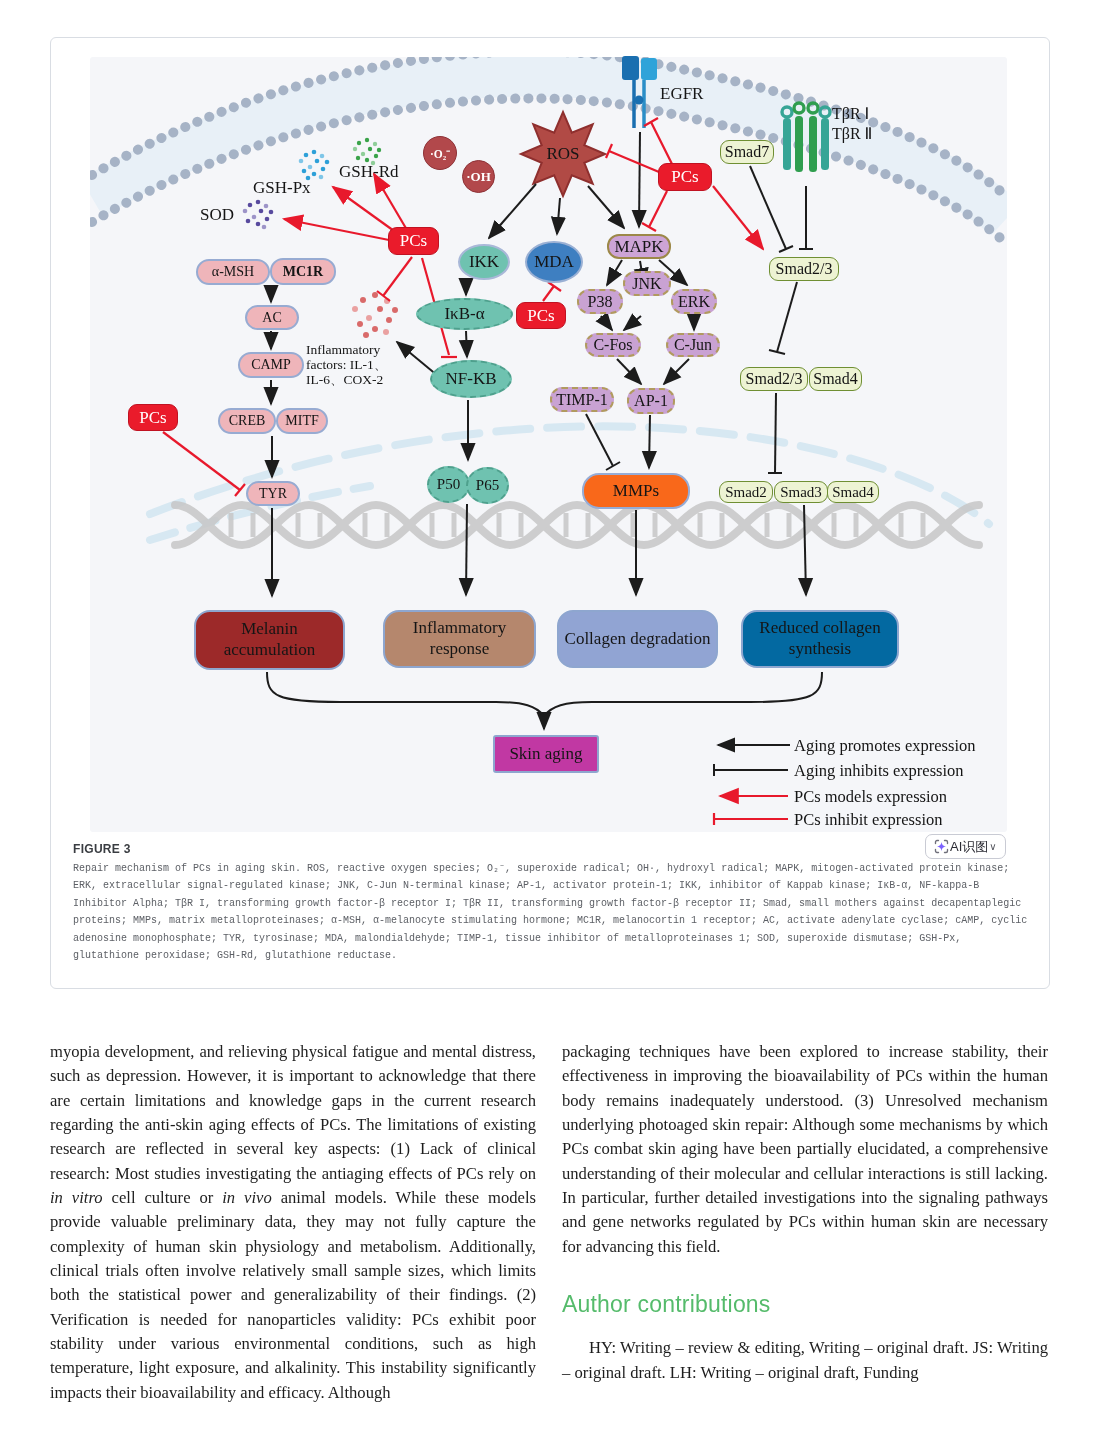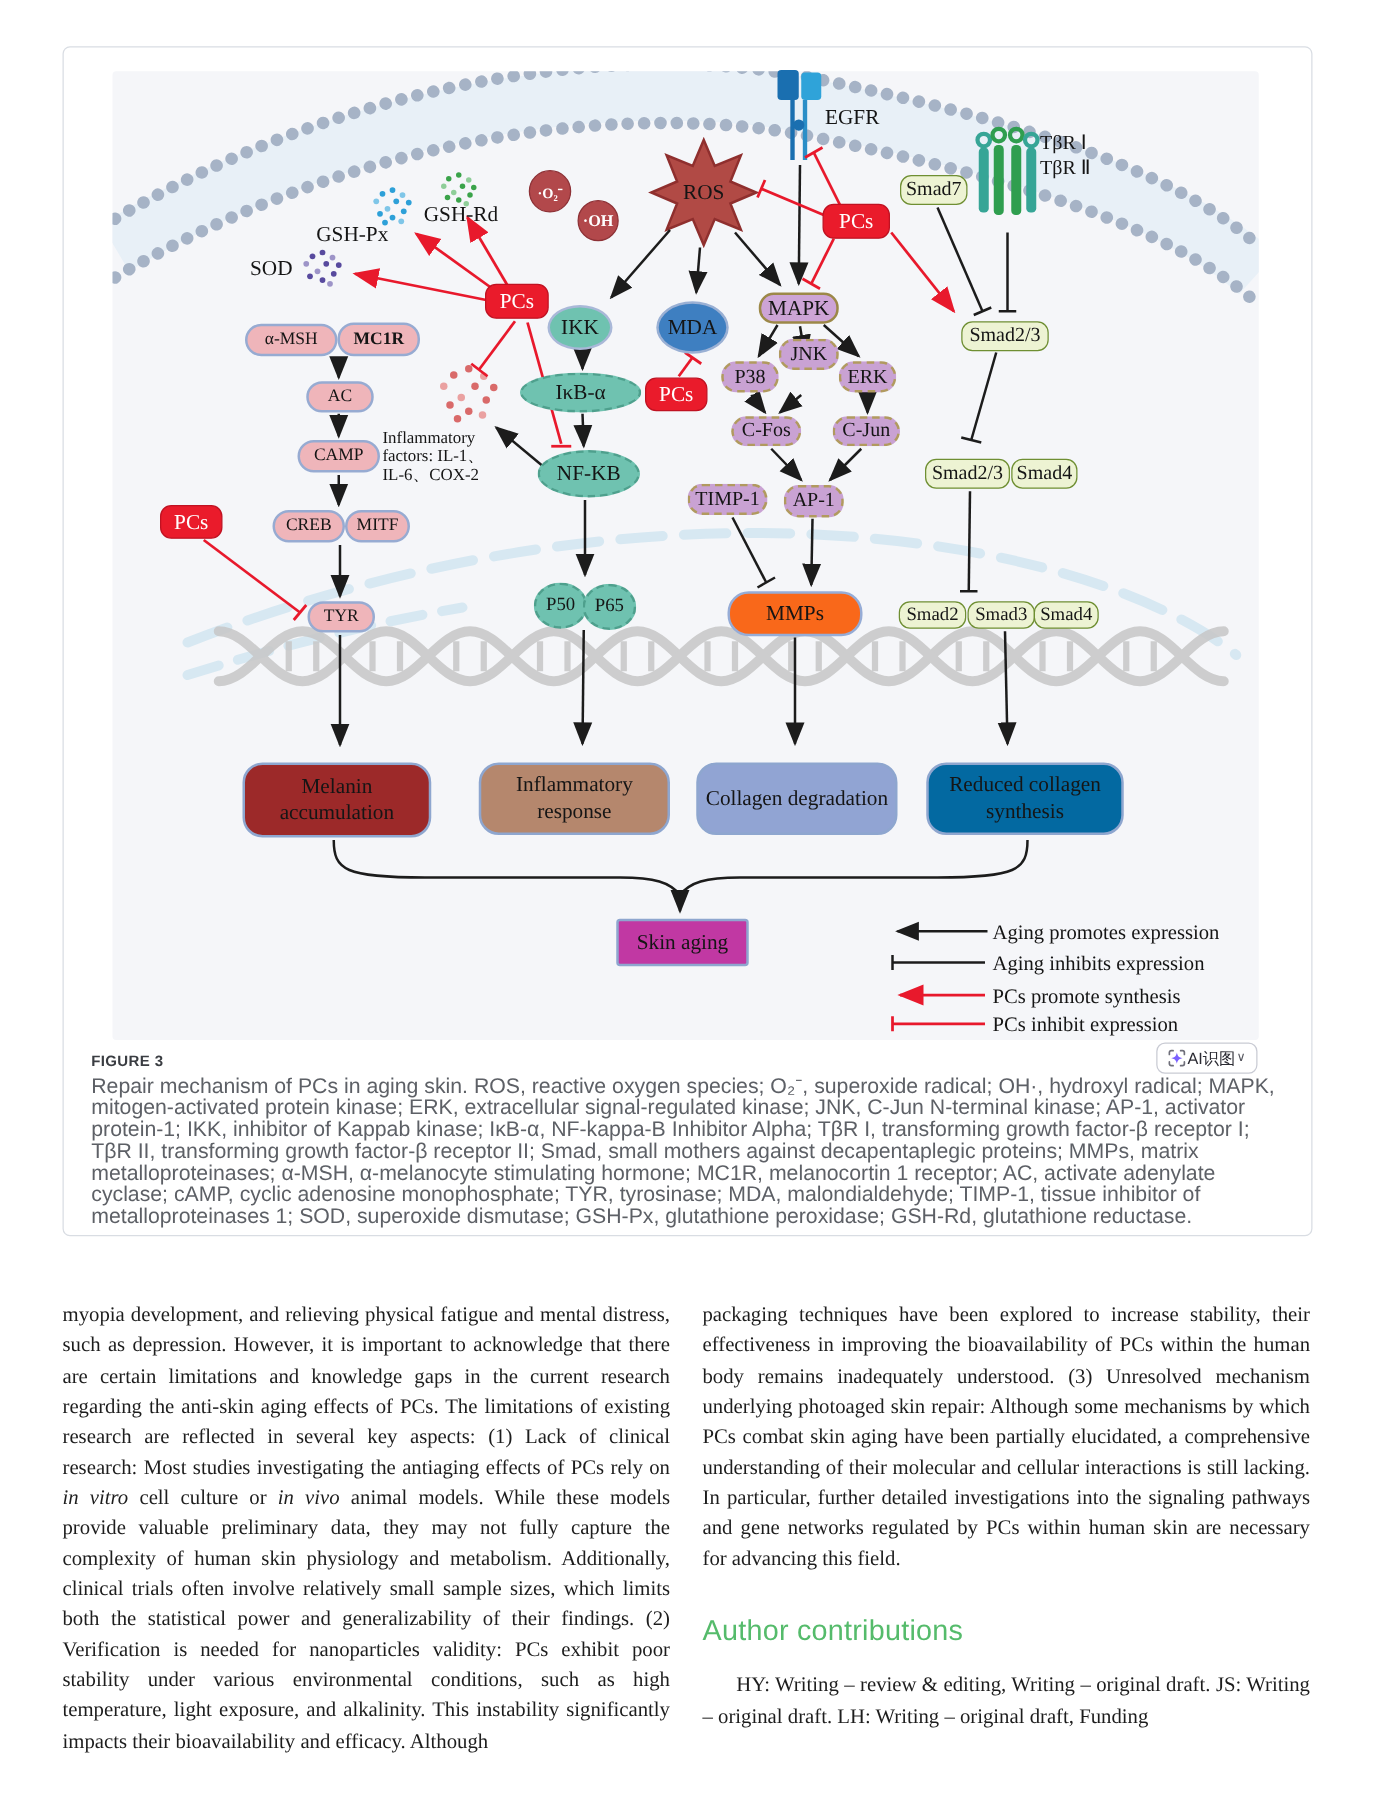--- a/index.html
+++ b/index.html
@@ -22,22 +22,22 @@
   .gp-sm{font-size:15px;}
   .mmps{background:#f9681a;border:2px solid #96acd6;border-radius:17px;font-size:17px;}
   .outcome{border:2px solid #8ea6cf;border-radius:16px;font-size:17px;line-height:1.22;}
   .skin{background:#c138a3;border:2px solid #8ea6cf;border-radius:3px;font-size:17px;}
   .lbl{font-size:17px;white-space:nowrap;justify-content:flex-start;}
   .rad{border-radius:50%;color:#fff;background:#b2484b;border:1px solid #8d3136;font-size:11.5px;font-weight:bold;}
   .note{font-size:13.5px;line-height:1.12;flex-direction:column;align-items:flex-start;text-align:left;}
   .legend-t{font-size:16.5px;white-space:nowrap;}
   .cap-label{position:absolute;left:73px;top:842px;z-index:2;font-family:"Liberation Sans",sans-serif;
         font-weight:bold;font-size:12px;color:#3a3d42;letter-spacing:.3px;}
-  .cap-text{position:absolute;left:73px;top:860px;width:958px;z-index:2;font-family:Liberation Sans, sans-serif;
-        font-size:17px;line-height:17.4px;color:#5d6066;}
+  .cap-text{position:absolute;left:73px;top:860px;width:958px;z-index:2;font-family:Liberation Mono, monospace;
+        font-size:10px;line-height:17.4px;color:#5d6066;}
   .ai-btn{position:absolute;left:925px;top:834px;height:25px;z-index:3;display:flex;align-items:center;gap:1px;
         padding:0 8px;background:#fff;border:1px solid #c9cbd4;border-radius:7px;cursor:pointer;
         font-family:"Liberation Sans",sans-serif;font-size:13px;color:#2b2b33;}
   .ai-chev{font-size:10px;color:#55565e;line-height:1;}
   .article{position:absolute;left:0;top:0;z-index:2;}
   .col{position:absolute;top:1040px;width:486px;font-size:16.6px;line-height:24.35px;color:#1d1d1d;
         text-align:justify;font-family:"Liberation Serif",serif;}
   .col p{margin:0;}
   .col-left{left:50px;}
   .col-right{left:562px;}
@@ -261,21 +261,21 @@
   <div class="node pink" style="left:218px;top:408px;width:58px;height:26px;">CREB</div>
   <div class="node pink" style="left:276px;top:408px;width:52px;height:26px;">MITF</div>
   <div class="node pink" style="left:246px;top:481px;width:54px;height:25px;">TYR</div>
 
   <div class="node note" style="left:306px;top:342px;width:100px;">
     <span>Inflammatory</span>
     <span>factors: IL-1、</span>
     <span>IL-6、COX-2</span>
   </div>
 
-  <div class="node teal solid" style="left:438px;top:244px;width:52px;height:36px;">IKK</div>
+  <div class="node teal solid" style="left:458px;top:244px;width:52px;height:36px;">IKK</div>
   <div class="node teal dash" style="left:416px;top:298px;width:97px;height:32px;">IκB-α</div>
   <div class="node teal dash" style="left:430px;top:360px;width:82px;height:38px;">NF-KB</div>
   <div class="node teal dash" style="left:427px;top:466px;width:43px;height:37px;font-size:15px;">P50</div>
   <div class="node teal dash" style="left:466px;top:467px;width:43px;height:37px;font-size:15px;">P65</div>
   <div class="node mda" style="left:525px;top:241px;width:58px;height:42px;">MDA</div>
 
   <div class="node mapk" style="left:607px;top:234px;width:64px;height:25px;">MAPK</div>
   <div class="node purple" style="left:577px;top:289px;width:46px;height:25px;">P38</div>
   <div class="node purple" style="left:623px;top:271px;width:48px;height:25px;">JNK</div>
   <div class="node purple" style="left:671px;top:289px;width:46px;height:25px;">ERK</div>
@@ -295,21 +295,21 @@
   <div class="node mmps" style="left:582px;top:473px;width:108px;height:36px;">MMPs</div>
 
   <div class="node outcome" style="left:194px;top:610px;width:151px;height:60px;background:#9c2929;">Melanin accumulation</div>
   <div class="node outcome" style="left:383px;top:610px;width:153px;height:58px;background:#b5876d;">Inflammatory response</div>
   <div class="node outcome" style="left:557px;top:610px;width:161px;height:58px;background:#91a4d3;">Collagen degradation</div>
   <div class="node outcome" style="left:741px;top:610px;width:158px;height:58px;background:#0369a1;">Reduced collagen synthesis</div>
   <div class="node skin" style="left:493px;top:735px;width:106px;height:38px;">Skin aging</div>
 
   <div class="node legend-t" style="left:794px;top:736px;">Aging promotes expression</div>
   <div class="node legend-t" style="left:794px;top:761px;">Aging inhibits expression</div>
-  <div class="node legend-t" style="left:794px;top:787px;">PCs promote synthesis</div>
+  <div class="node legend-t" style="left:794px;top:787px;">PCs models expression</div>
   <div class="node legend-t" style="left:794px;top:810px;">PCs inhibit expression</div>
 
   <div class="cap-label">FIGURE 3</div>
   <div class="cap-text">Repair mechanism of PCs in aging skin. ROS, reactive oxygen species; O₂⁻, superoxide radical; OH·, hydroxyl radical; MAPK, mitogen-activated protein kinase; ERK, extracellular signal-regulated kinase; JNK, C-Jun N-terminal kinase; AP-1, activator protein-1; IKK, inhibitor of Kappab kinase; IκB-α, NF-kappa-B Inhibitor Alpha; TβR I, transforming growth factor-β receptor I; TβR II, transforming growth factor-β receptor II; Smad, small mothers against decapentaplegic proteins; MMPs, matrix metalloproteinases; α-MSH, α-melanocyte stimulating hormone; MC1R, melanocortin 1 receptor; AC, activate adenylate cyclase; cAMP, cyclic adenosine monophosphate; TYR, tyrosinase; MDA, malondialdehyde; TIMP-1, tissue inhibitor of metalloproteinases 1; SOD, superoxide dismutase; GSH-Px, glutathione peroxidase; GSH-Rd, glutathione reductase.</div>
 
   <button class="ai-btn">
     <svg width="15" height="15" viewBox="0 0 20 20">
       <path d="M2 6 V4 a2 2 0 0 1 2-2 h2 M14 2 h2 a2 2 0 0 1 2 2 v2 M18 14 v2 a2 2 0 0 1 -2 2 h-2 M6 18 H4 a2 2 0 0 1 -2-2 v-2" fill="none" stroke="#6f6f7a" stroke-width="1.8" stroke-linecap="round"></path>
       <path d="M10 4 C10.8 8 12 9.2 16 10 C12 10.8 10.8 12 10 16 C9.2 12 8 10.8 4 10 C8 9.2 9.2 8 10 4 Z" fill="#7b61ff"></path>
     </svg>

